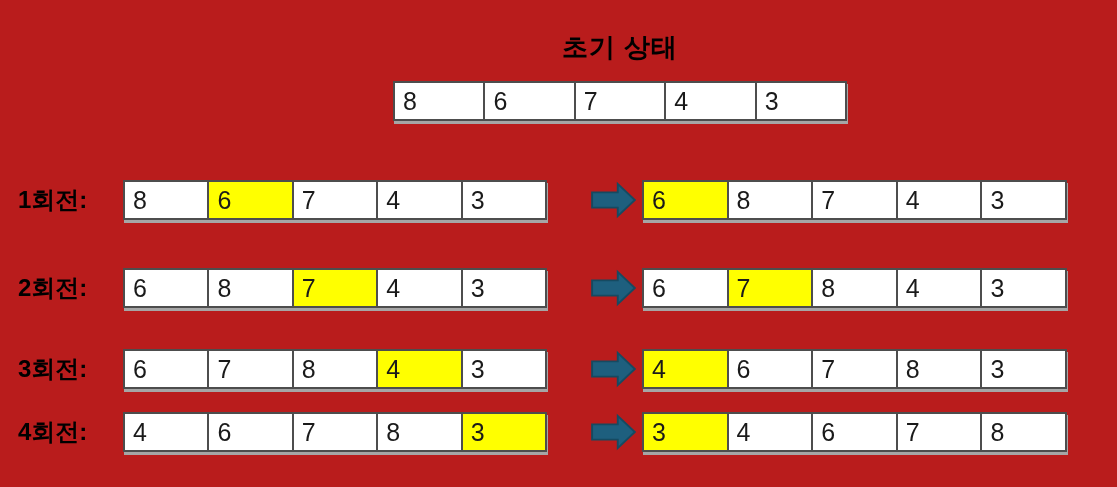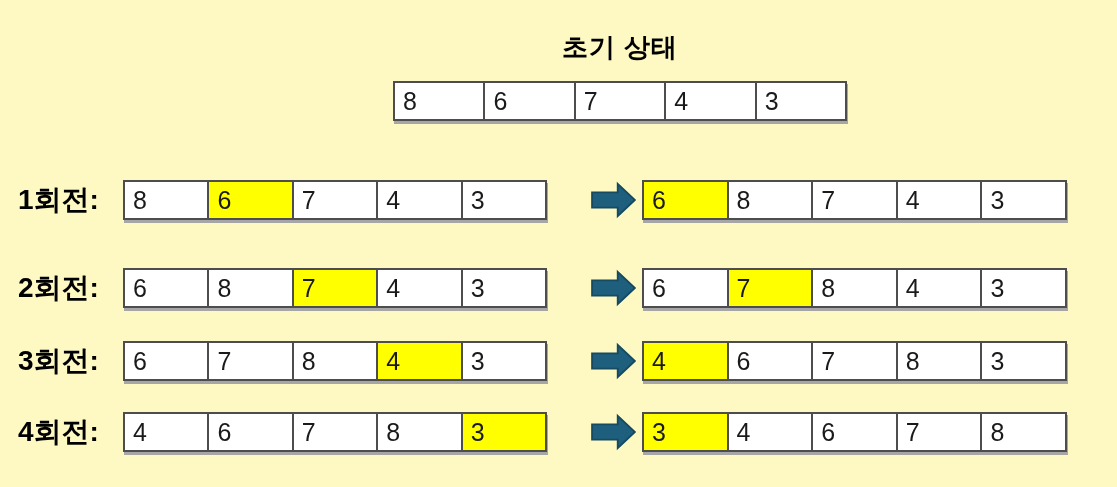--- a/index.html
+++ b/index.html
@@ -2,21 +2,21 @@
 <html style="--highlight: #FFFF00; --arrow-fill: #1E5F7E; --arrow-stroke: #164A61; --cell-border: #4D4D4D; --shadow: #A6A6A6;"><head>
 <meta charset="utf-8">
 <style>
   html, body { margin: 0; padding: 0; }
   body {
     width: 1117px; height: 487px;
     background: #ffffff;
     font-family: "Liberation Sans", "DejaVu Sans", sans-serif;
     color: #111111;
   }
-  .stage { position: relative; width: 1117px; height: 487px; overflow: hidden; background: #fef9c3; }
+  .stage { position: relative; width: 1117px; height: 487px; overflow: hidden; background: #b91c1c; }
 
   .title {
     position: absolute; left: 393px; top: 30px; width: 454px;
     text-align: center; font-size: 26px; font-weight: bold; letter-spacing: 1px;
     color: #000000;
   }
 
   .array {
     position: absolute; display: flex; height: 40px;
     box-sizing: border-box; background: #ffffff;
@@ -30,27 +30,27 @@
     box-sizing: border-box; overflow: hidden;
   }
   .array .cell:last-child { border-right: none; }
   .array .cell.hl { background: var(--highlight, #ffff00); }
 
   .initial-array { left: 393px; top: 81px; width: 454px; }
 
   .row { position: absolute; left: 0; width: 1117px; height: 40px; }
   .r1 { top: 180px; }
   .r2 { top: 268px; border-radius: 18px; }
-  .r3 { top: 341px; }
+  .r3 { top: 349px; }
   .r4 { top: 412px; }
 
   .pass-label {
     position: absolute; left: 18px; top: 0; height: 40px;
     display: flex; align-items: center;
-    font-size: 28px; font-weight: bold; color: #000000;
+    font-size: 24px; font-weight: bold; color: #000000;
   }
   .before { left: 123px; width: 424px; top: 0; }
   .after  { left: 642px; width: 425px; top: 0; }
 
   .arrow { position: absolute; left: 589px; top: 1px; width: 48px; height: 38px; }
   .arrow polygon {
     fill: var(--arrow-fill, #1e5f7e);
     stroke: var(--arrow-stroke, #164a61);
     stroke-width: 2; stroke-linejoin: miter;
   }

